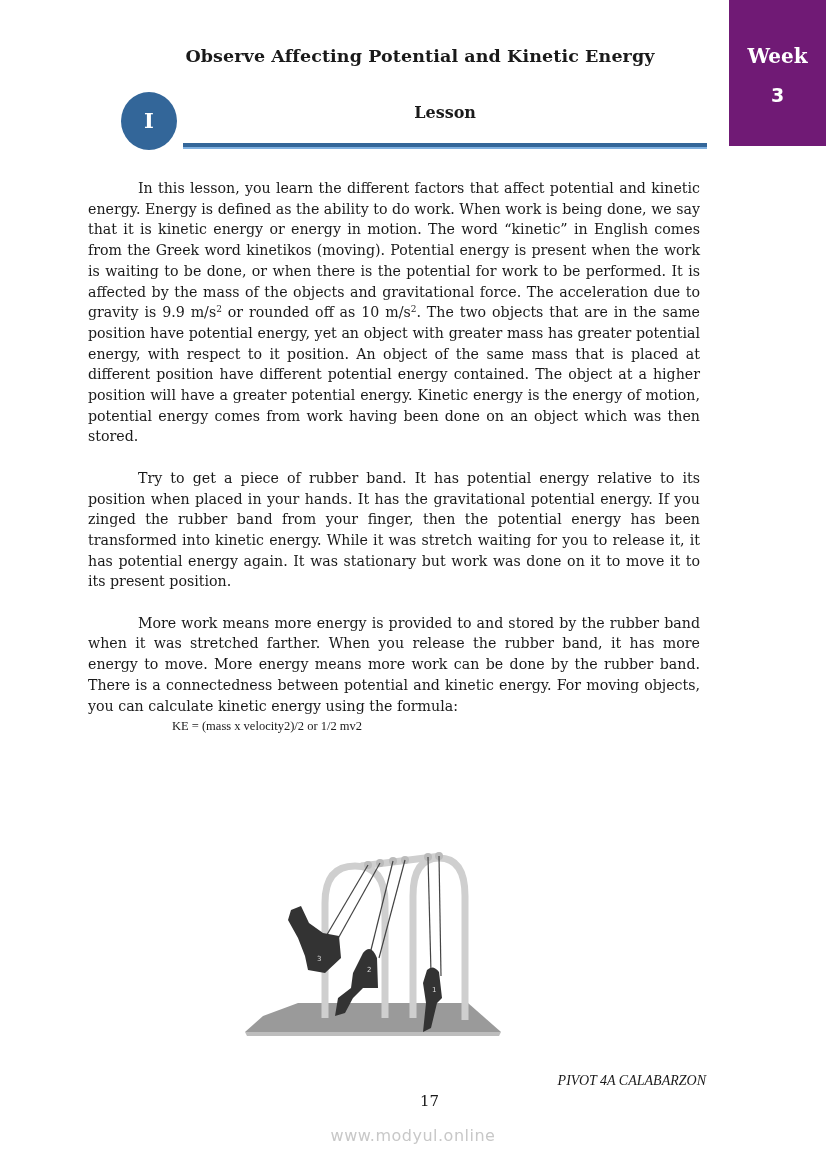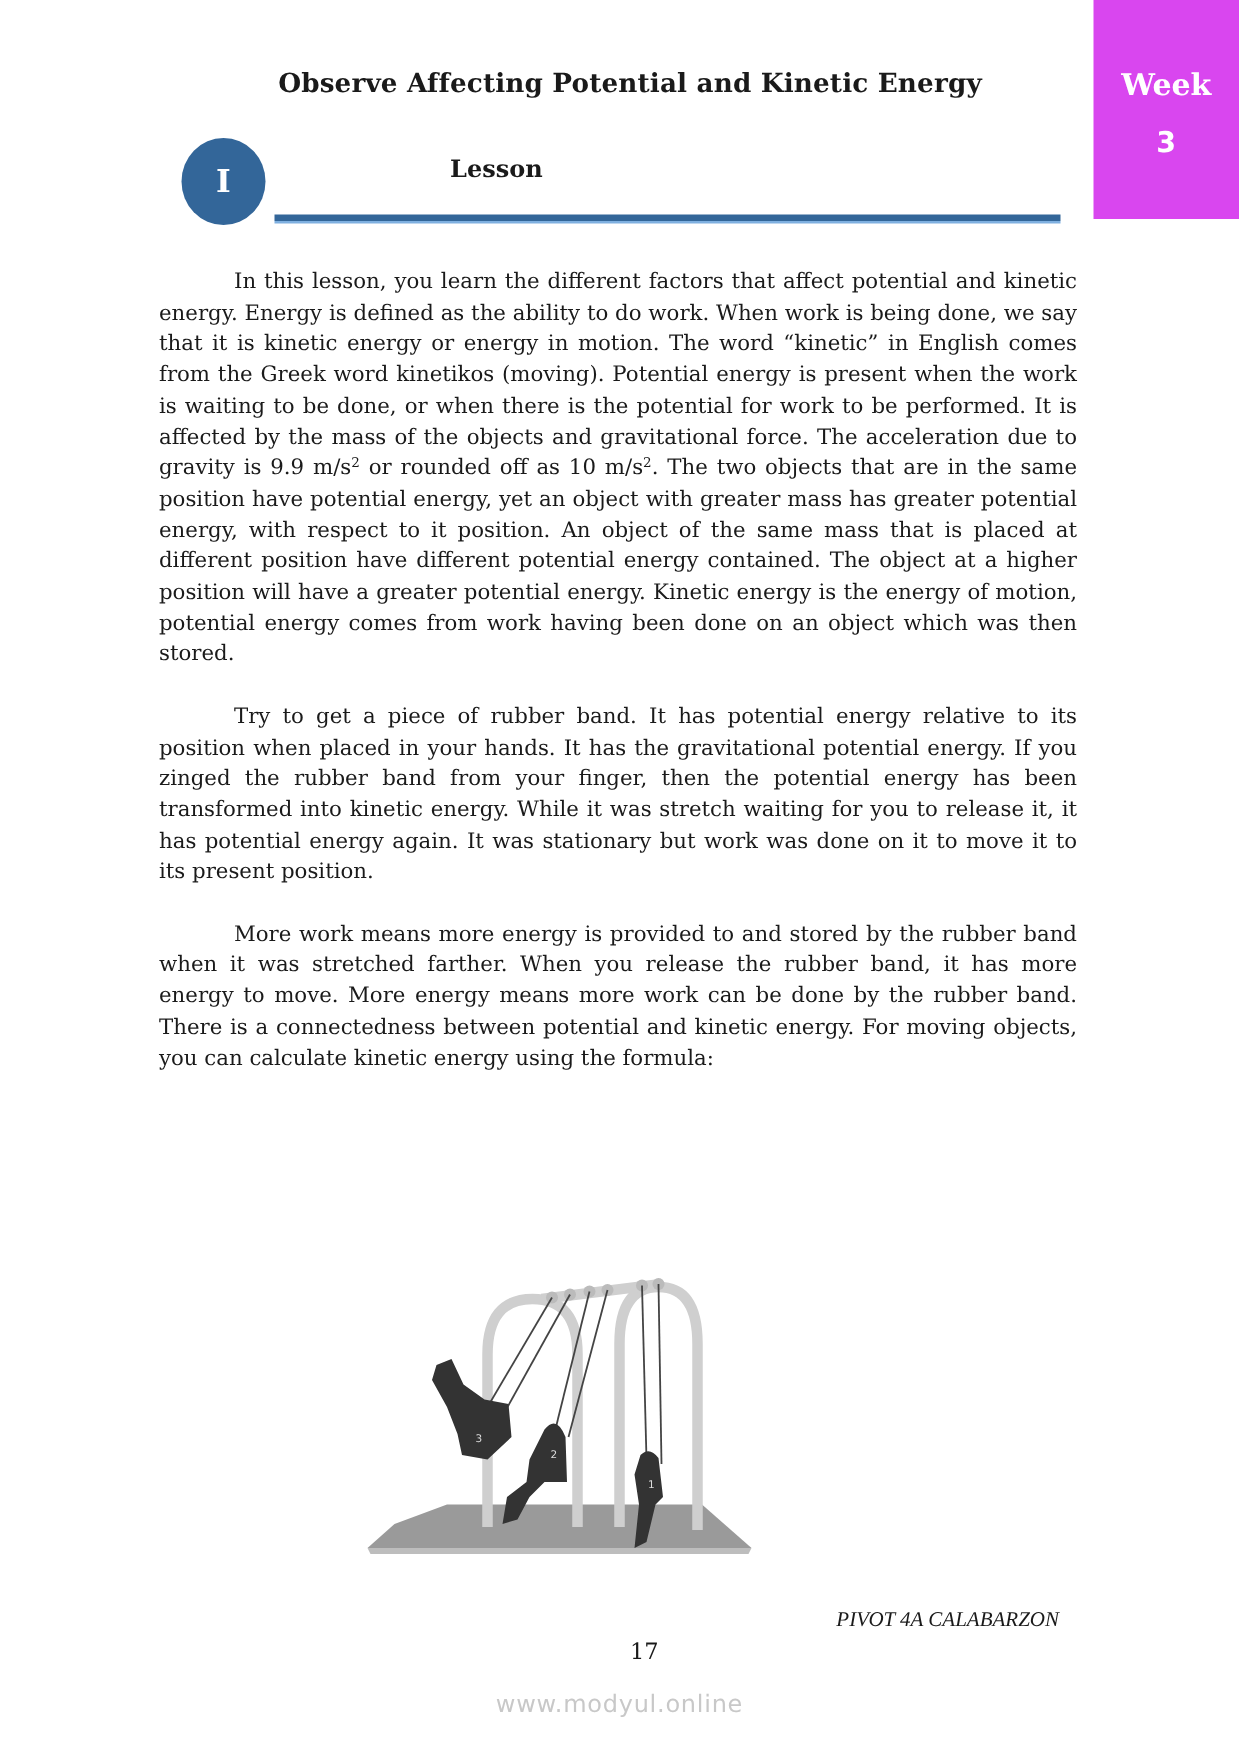--- a/index.html
+++ b/index.html
@@ -1,24 +1,24 @@
 <!DOCTYPE html>
 <html><head>
   <meta charset="utf-8">
   <style>
     html, body { margin: 0; padding: 0; background: #ffffff; }
     body { width: 826px; height: 1169px; position: relative; overflow: hidden; font-family: "DejaVu Serif", "Liberation Serif", serif; color: #1a1a1a; }
-    .week-tab { position: absolute; left: 729px; top: 0; width: 97px; height: 146px; background: #d946ef; color: #fff; text-align: center; font-family: "DejaVu Serif", serif; font-weight: bold; }
+    .week-tab { position: absolute; left: 729px; top: 0; width: 97px; height: 146px; background: #701a75; color: #fff; text-align: center; font-family: "DejaVu Serif", serif; font-weight: bold; }
     .week-tab .wk { position: absolute; top: 44px; left: 0; right: 0; font-size: 20px; }
     .week-tab .num { position: absolute; top: 84px; left: 0; right: 0; font-size: 19px; font-family: "DejaVu Sans", sans-serif; }
     .main-title { position: absolute; left: 150px; width: 540px; top: 46px; text-align: center; font-weight: bold; font-size: 17.5px; font-family: "DejaVu Serif", serif; letter-spacing: 0.1px; }
     .lesson-badge { position: absolute; left: 121px; top: 92px; width: 56px; height: 58px; border-radius: 50%; background: #336699; color: #fff; font-weight: bold; font-size: 21px; text-align: center; line-height: 58px; font-family: "DejaVu Serif", serif; }
-    .lesson-label { position: absolute; left: 300px; width: 176px; top: 103px; text-align: left; font-weight: bold; font-size: 16px; font-family: "DejaVu Serif", serif; }
+    .lesson-label { position: absolute; left: 300px; width: 176px; top: 103px; text-align: right; font-weight: bold; font-size: 16px; font-family: "DejaVu Serif", serif; }
     .lesson-rule { position: absolute; left: 183px; top: 143px; width: 524px; height: 6px; background: linear-gradient(to bottom, #336699 0, #336699 70%, #7fb0e0 70%, #7fb0e0 100%); }
-    .body-text { position: absolute; left: 88px; width: 612px; top: 178px; font-size: 14.2px; line-height: 20.7px; text-align: justify; font-family: "DejaVu Serif", serif; margin-left: 18px; }
+    .body-text { position: absolute; left: 88px; width: 612px; top: 178px; font-size: 14.2px; line-height: 20.7px; text-align: justify; font-family: "DejaVu Serif", serif; }
     .body-text p { margin: 0 0 20.7px 0; text-indent: 50px; }
     .body-text p.formula { text-indent: 0; margin: -20.7px 0 20.7px 84px; font-size: 12.5px; font-family: "Liberation Serif", serif; }
     sup { font-size: 9px; line-height: 0; vertical-align: 5px; }
     .figure { position: absolute; left: 243px; top: 848px; width: 262px; height: 190px; }
     .page-number { position: absolute; left: 420px; top: 1081px; width: 30px; font-size: 15px; font-family: "DejaVu Serif", serif; margin-top: 11px; }
     .footer-org { position: absolute; left: 520px; top: 1073px; width: 186px; text-align: right; font-style: italic; font-size: 14px; font-family: Liberation Serif, serif; }
     .watermark { position: absolute; left: 300px; width: 226px; top: 1126px; text-align: center; font-size: 16px; color: #c8c8c8; font-family: "DejaVu Sans", sans-serif; letter-spacing: 0.5px; }
   </style>
 </head>
 <body>
@@ -31,20 +31,21 @@
 <div class="main-title">Observe Affecting Potential and Kinetic Energy</div>
 
 <div class="lesson-badge">I</div>
 <div class="lesson-label">Lesson</div>
 <div class="lesson-rule"></div>
 
 <div class="body-text">
   <p><span>In this lesson, you learn the different factors that affect potential and kinetic energy.  Energy is defined as the ability to do work.  When work is being done, we say that it is kinetic energy or energy in motion.  The word “kinetic” in English comes from the Greek word kinetikos (moving).   Potential energy is present when the work is waiting to be done, or when there is the potential for work to be performed. It is affected by the mass of the objects and gravitational force. The acceleration due to gravity is 9.9 m/s</span><sup>2</sup><span> or rounded off as 10 m/s</span><sup>2</sup><span>.   The two objects that are in the same position have potential energy, yet an object with greater mass has greater potential energy, with respect to it position.  An object of the same mass that is placed at different  position have different potential energy contained.  The object at a higher position will have a greater potential energy. Kinetic energy is the energy of motion, potential energy comes from work having been done on an object which was then stored.</span></p>
   <p>Try to get a piece of rubber band.  It has potential energy relative to its position when placed in your hands.  It has the gravitational potential energy.  If you zinged the rubber band from your finger, then the potential energy has been transformed into kinetic energy.  While it was stretch waiting for you to release it, it has potential energy again.  It was stationary but work was done on it to move it to its present position.</p>
   <p>More work means more energy is provided to and stored by the rubber band when it was stretched farther. When you release the rubber band, it has more energy to move. More energy means more work can be done by the rubber band. There is a connectedness between potential and kinetic energy. For moving objects, you can calculate kinetic energy using the formula:</p>
+  <p class="formula">KE = (mass x velocity2)/2 or 1/2 mv2</p>
 </div>
 
 <div class="figure">
   <svg width="262" height="190" viewBox="0 0 262 190">
     <polygon points="20,168 55,155 225,155 258,184 2,184" fill="#9a9a9a"></polygon>
     <polygon points="2,184 258,184 256,188 4,188" fill="#bdbdbd"></polygon>
     <path d="M82,170 L82,55 Q82,18 112,18 Q142,18 142,55 L142,170" fill="none" stroke="#cfcfcf" stroke-width="7"></path>
     <path d="M170,170 L170,48 Q170,10 196,10 Q222,10 222,48 L222,172" fill="none" stroke="#cfcfcf" stroke-width="7"></path>
     <line x1="118" y1="18" x2="198" y2="8" stroke="#cfcfcf" stroke-width="7"></line>
     <circle cx="125" cy="17" r="4" fill="#bbb"></circle>

